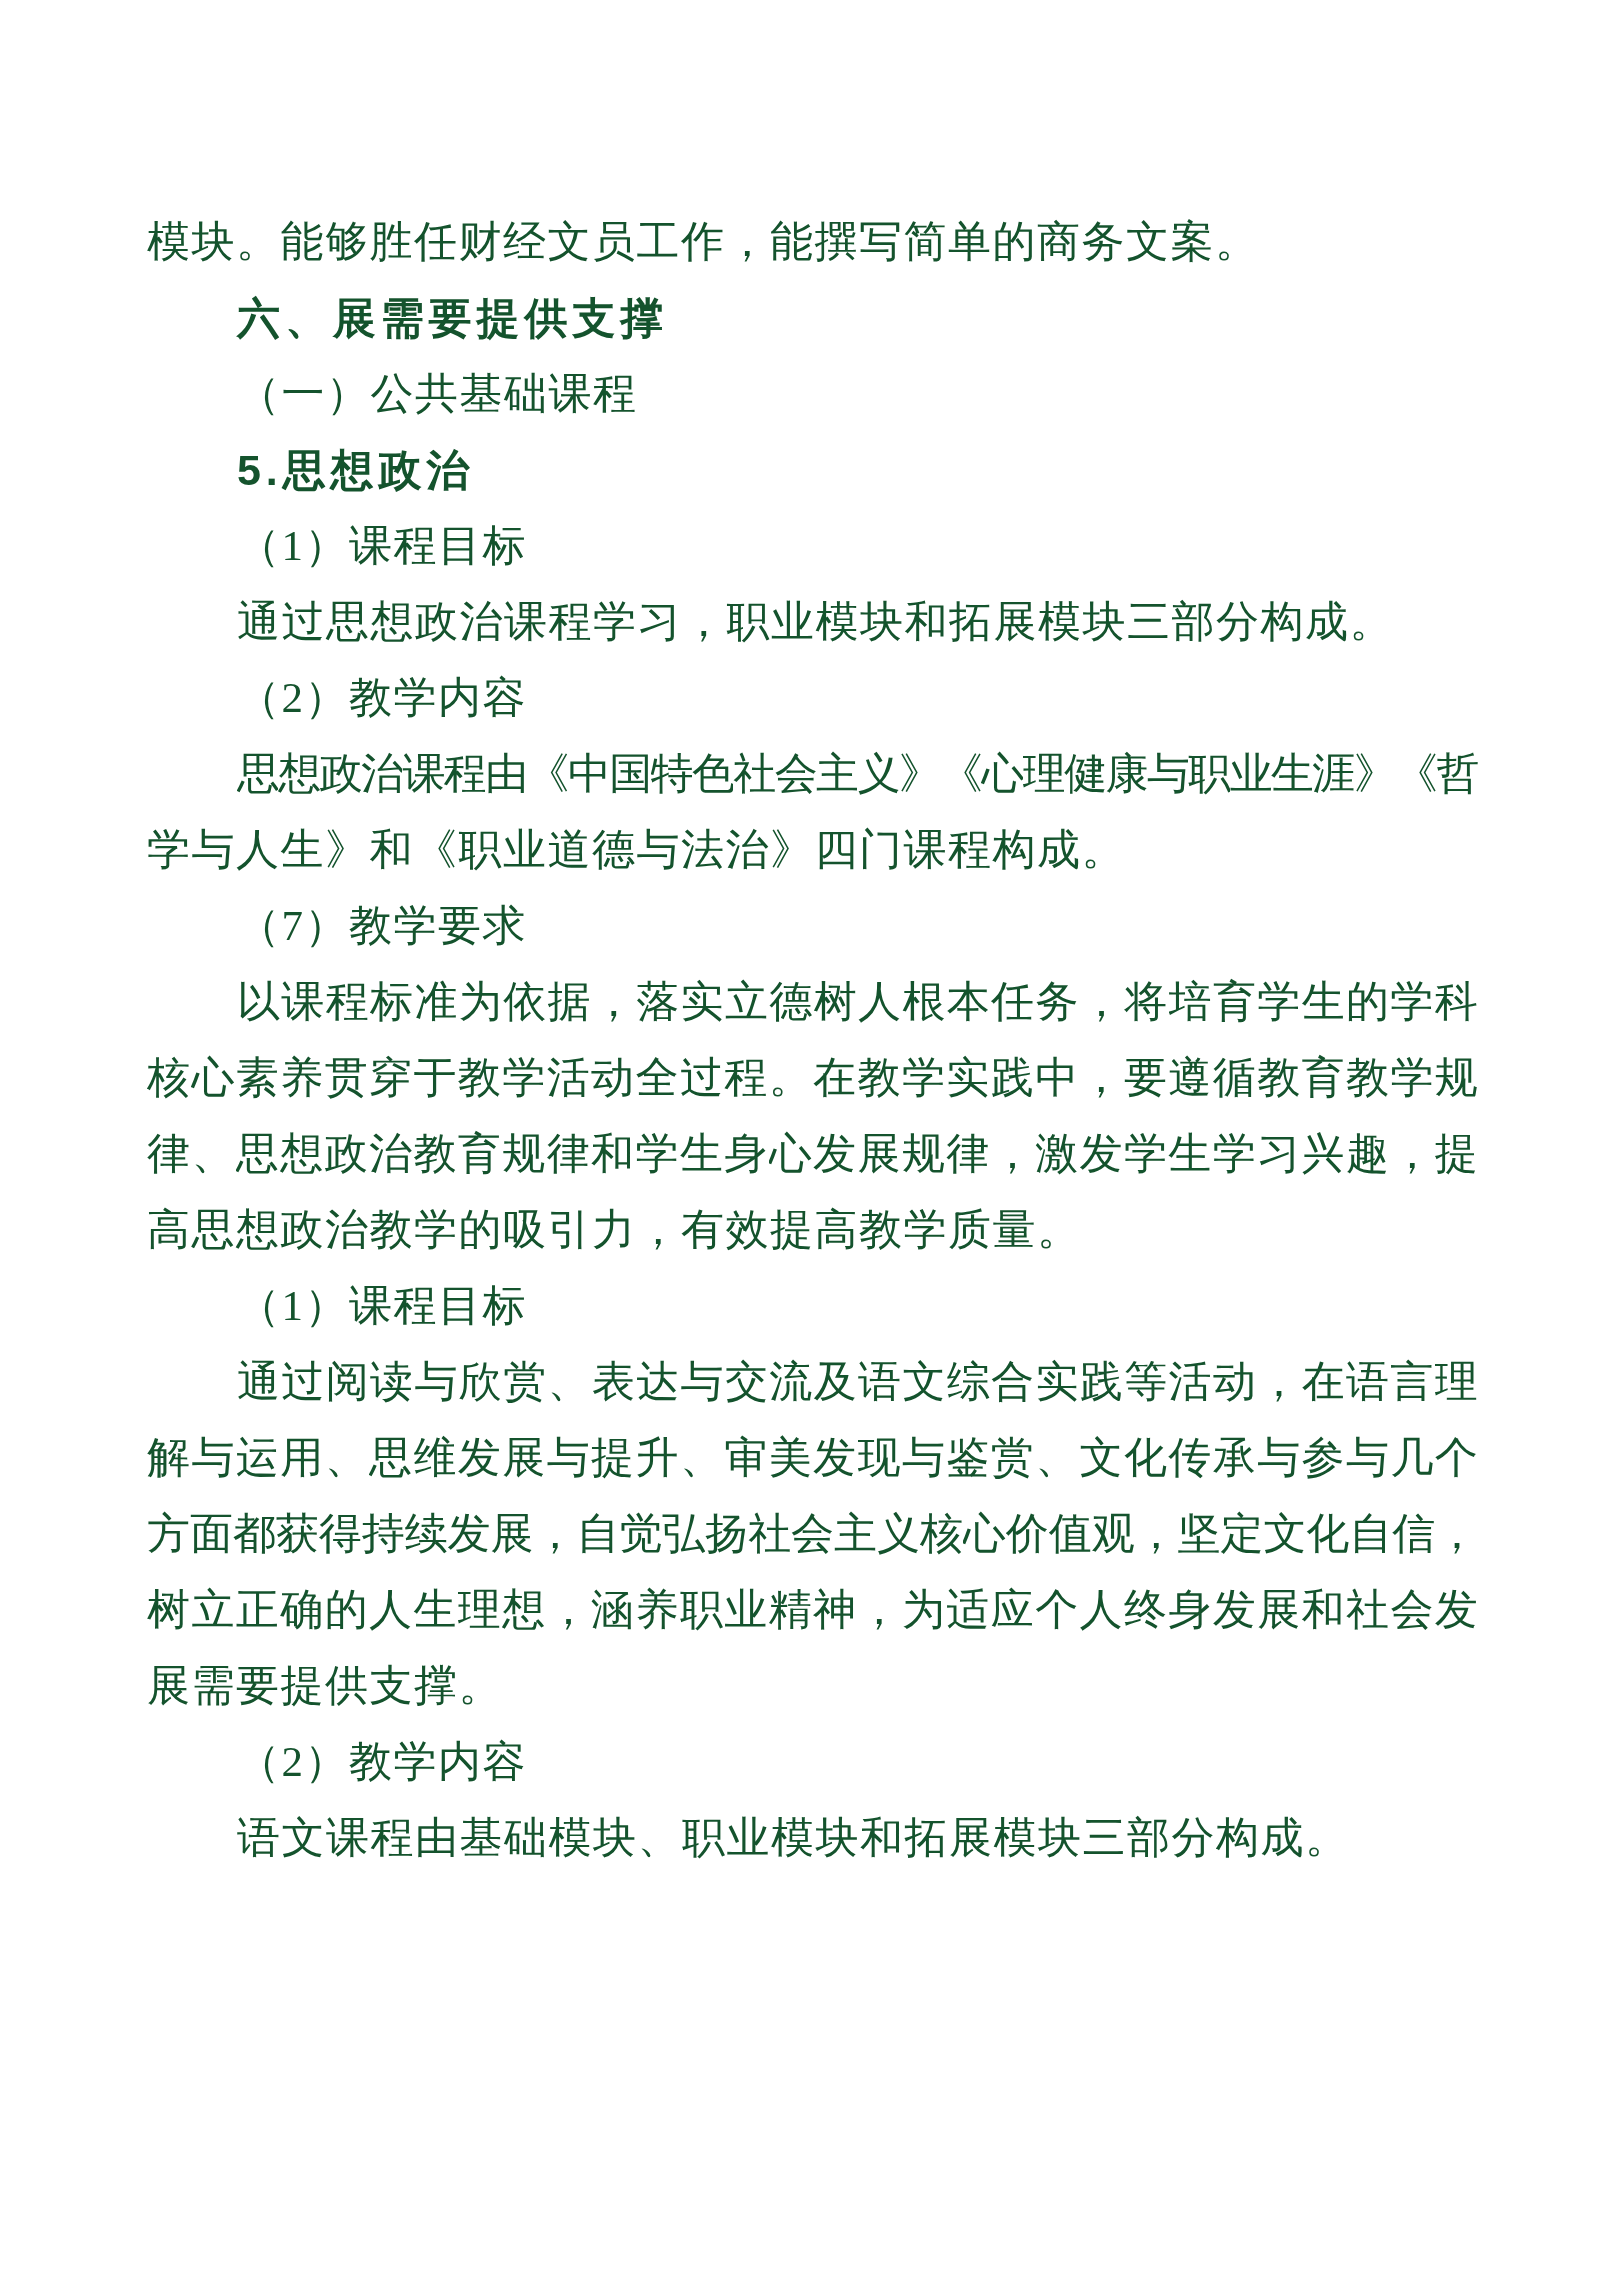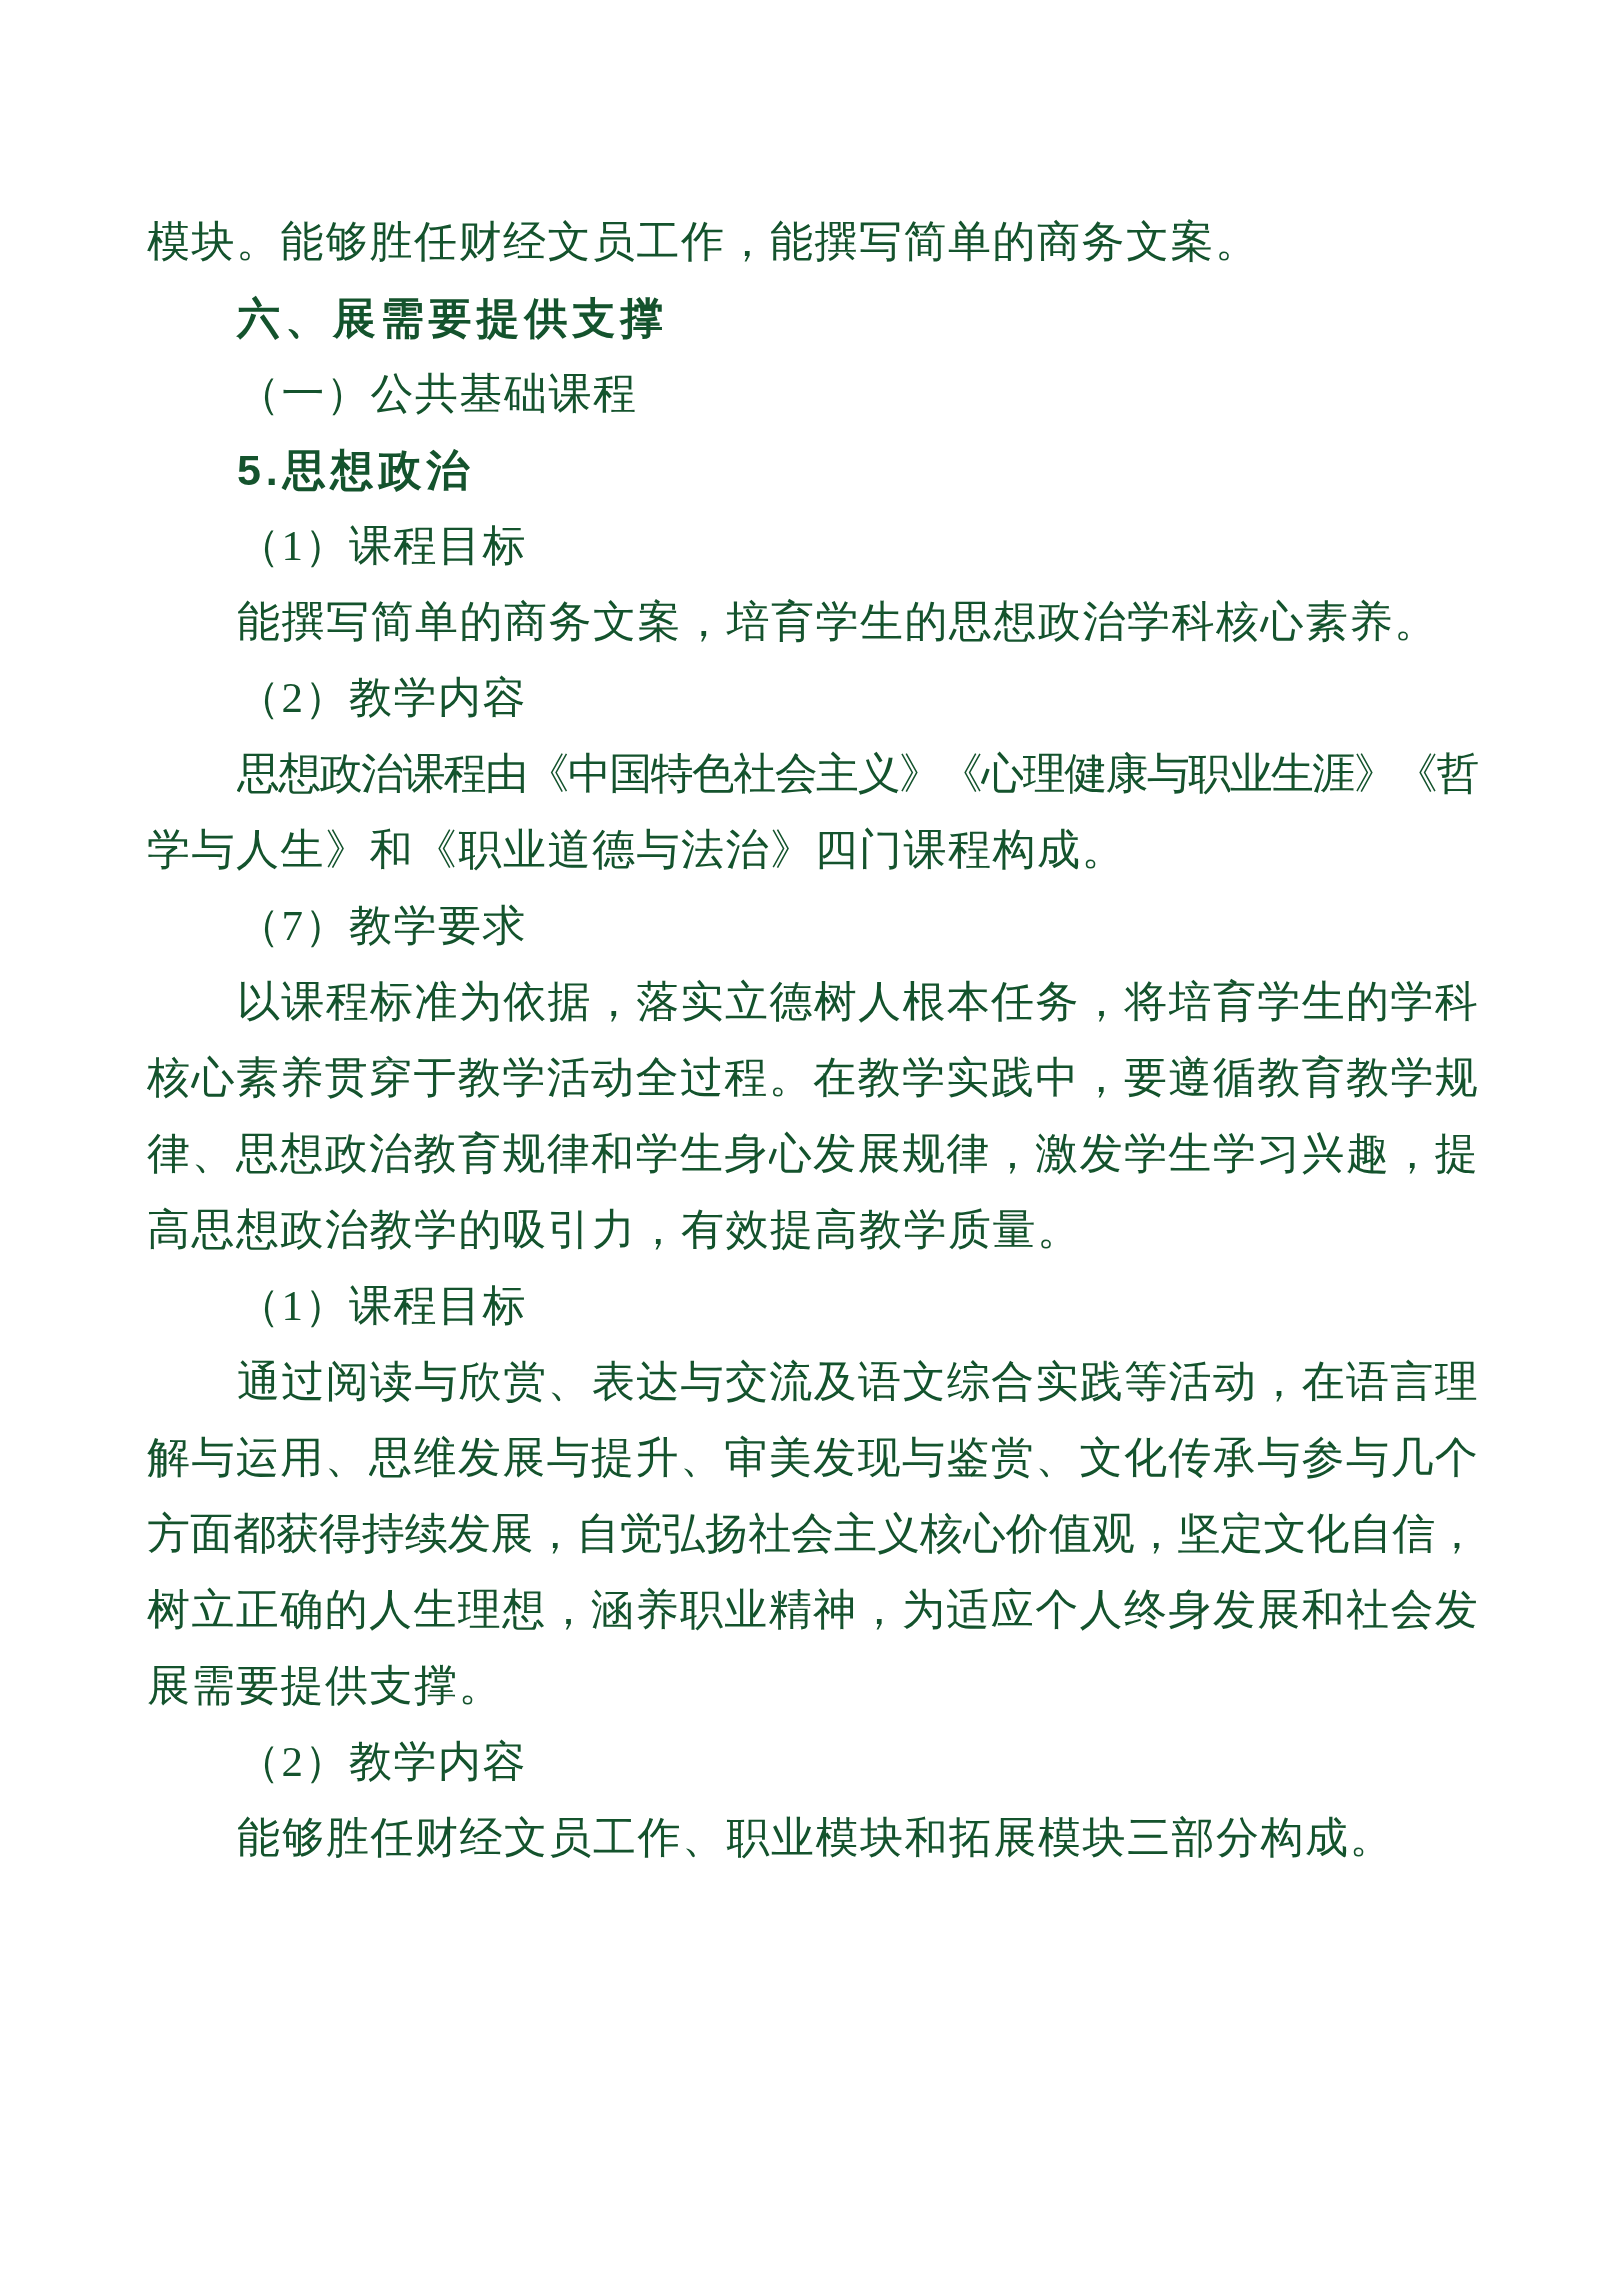--- a/index.html
+++ b/index.html
@@ -53,32 +53,32 @@
 </head>
 <body>
 
 <div class="page">
   <div class="text-block">
       <div class="line">模块。能够胜任财经文员工作，能撰写简单的商务文案。</div>
       <div class="line indent bold">六、展需要提供支撑</div>
       <div class="line indent">（一）公共基础课程</div>
       <div class="line indent bold">5.思想政治</div>
       <div class="line indent">（1）课程目标</div>
-      <div class="line indent">能撰写简单的商务文案，培育学生的思想政治学科核心素养。</div>
+      <div class="line indent">通过思想政治课程学习，职业模块和拓展模块三部分构成。</div>
       <div class="line indent">（2）教学内容</div>
       <div class="line indent jline"><span>思</span><span>想</span><span>政</span><span>治</span><span>课</span><span>程</span><span>由</span><span>《</span><span>中</span><span>国</span><span>特</span><span>色</span><span>社</span><span>会</span><span>主</span><span>义</span><span>》</span><span>《</span><span>心</span><span>理</span><span>健</span><span>康</span><span>与</span><span>职</span><span>业</span><span>生</span><span>涯</span><span>》</span><span>《</span><span>哲</span></div>
       <div class="line">学与人生》和《职业道德与法治》四门课程构成。</div>
       <div class="line indent">（7）教学要求</div>
       <div class="line indent jline"><span>以</span><span>课</span><span>程</span><span>标</span><span>准</span><span>为</span><span>依</span><span>据</span><span>，</span><span>落</span><span>实</span><span>立</span><span>德</span><span>树</span><span>人</span><span>根</span><span>本</span><span>任</span><span>务</span><span>，</span><span>将</span><span>培</span><span>育</span><span>学</span><span>生</span><span>的</span><span>学</span><span>科</span></div>
       <div class="line jline"><span>核</span><span>心</span><span>素</span><span>养</span><span>贯</span><span>穿</span><span>于</span><span>教</span><span>学</span><span>活</span><span>动</span><span>全</span><span>过</span><span>程</span><span>。</span><span>在</span><span>教</span><span>学</span><span>实</span><span>践</span><span>中</span><span>，</span><span>要</span><span>遵</span><span>循</span><span>教</span><span>育</span><span>教</span><span>学</span><span>规</span></div>
       <div class="line jline"><span>律</span><span>、</span><span>思</span><span>想</span><span>政</span><span>治</span><span>教</span><span>育</span><span>规</span><span>律</span><span>和</span><span>学</span><span>生</span><span>身</span><span>心</span><span>发</span><span>展</span><span>规</span><span>律</span><span>，</span><span>激</span><span>发</span><span>学</span><span>生</span><span>学</span><span>习</span><span>兴</span><span>趣</span><span>，</span><span>提</span></div>
       <div class="line">高思想政治教学的吸引力，有效提高教学质量。</div>
       <div class="line indent">（1）课程目标</div>
       <div class="line indent jline"><span>通</span><span>过</span><span>阅</span><span>读</span><span>与</span><span>欣</span><span>赏</span><span>、</span><span>表</span><span>达</span><span>与</span><span>交</span><span>流</span><span>及</span><span>语</span><span>文</span><span>综</span><span>合</span><span>实</span><span>践</span><span>等</span><span>活</span><span>动</span><span>，</span><span>在</span><span>语</span><span>言</span><span>理</span></div>
       <div class="line jline"><span>解</span><span>与</span><span>运</span><span>用</span><span>、</span><span>思</span><span>维</span><span>发</span><span>展</span><span>与</span><span>提</span><span>升</span><span>、</span><span>审</span><span>美</span><span>发</span><span>现</span><span>与</span><span>鉴</span><span>赏</span><span>、</span><span>文</span><span>化</span><span>传</span><span>承</span><span>与</span><span>参</span><span>与</span><span>几</span><span>个</span></div>
       <div class="line jline"><span>方</span><span>面</span><span>都</span><span>获</span><span>得</span><span>持</span><span>续</span><span>发</span><span>展</span><span>，</span><span>自</span><span>觉</span><span>弘</span><span>扬</span><span>社</span><span>会</span><span>主</span><span>义</span><span>核</span><span>心</span><span>价</span><span>值</span><span>观</span><span>，</span><span>坚</span><span>定</span><span>文</span><span>化</span><span>自</span><span>信</span><span>，</span></div>
       <div class="line jline"><span>树</span><span>立</span><span>正</span><span>确</span><span>的</span><span>人</span><span>生</span><span>理</span><span>想</span><span>，</span><span>涵</span><span>养</span><span>职</span><span>业</span><span>精</span><span>神</span><span>，</span><span>为</span><span>适</span><span>应</span><span>个</span><span>人</span><span>终</span><span>身</span><span>发</span><span>展</span><span>和</span><span>社</span><span>会</span><span>发</span></div>
       <div class="line">展需要提供支撑。</div>
       <div class="line indent">（2）教学内容</div>
-      <div class="line indent">能够胜任财经文员工作、职业模块和拓展模块三部分构成。</div>
+      <div class="line indent">语文课程由基础模块、职业模块和拓展模块三部分构成。</div>
     </div>
 </div>
 
 
 </body></html>

